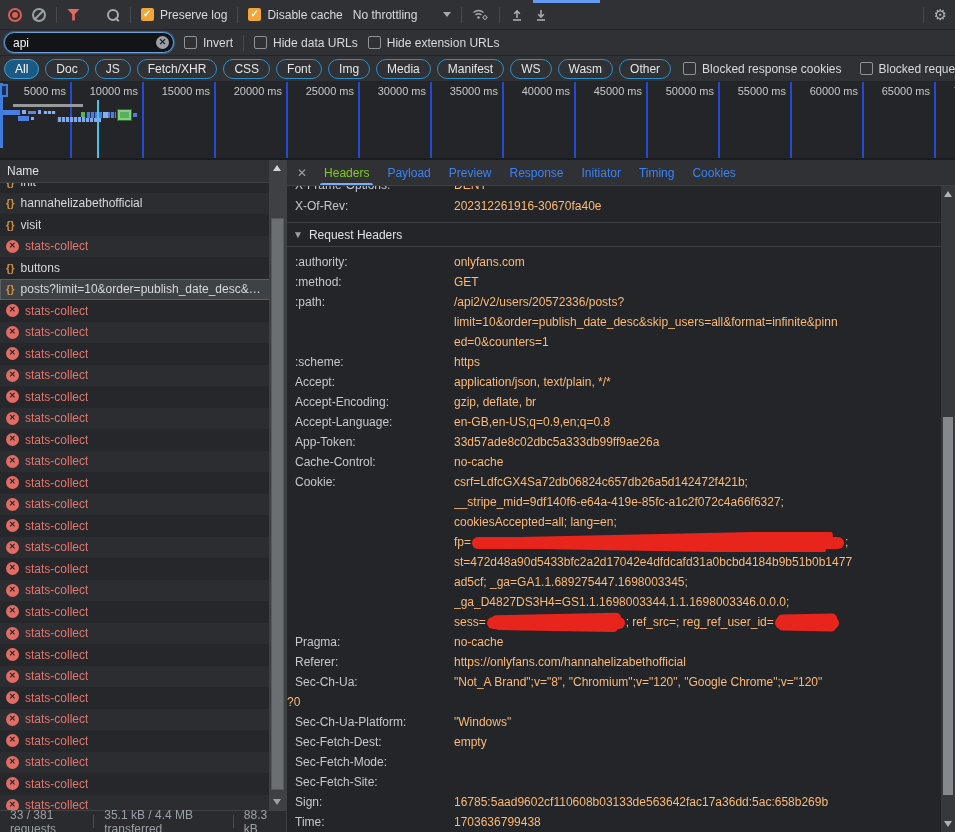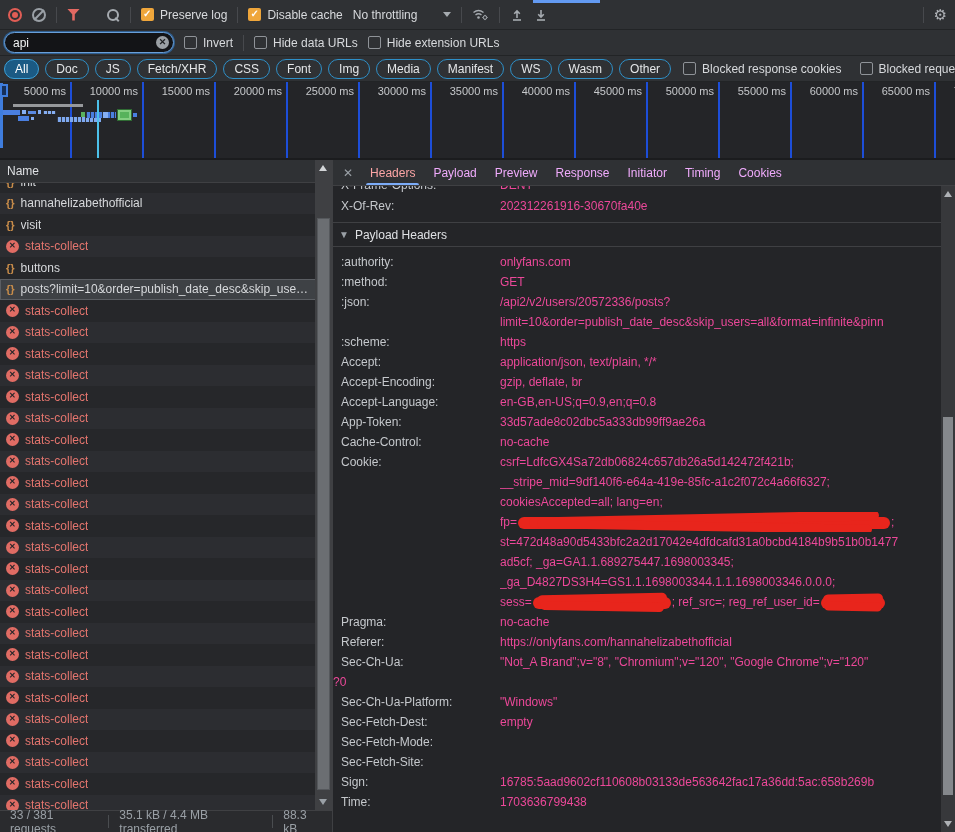--- a/index.html
+++ b/index.html
@@ -49,21 +49,21 @@
   #ov-bars { position:absolute; left:0; top:0; width:100%; height:100%; }
   .ovbar { position:absolute; }
   .ovbar.dash { background-image:repeating-linear-gradient(90deg, rgba(36,37,40,.85) 0 1px, transparent 1px 4px); }
   #ov-green { position:absolute; background:#57b25b; border:1px solid #2f6b33; box-shadow:inset 0 0 0 2px rgba(170,230,160,.55); }
   #ov-playhead { position:absolute; width:2px; background:#4cc1ea; }
   #ov-leftmark { position:absolute; left:0; top:1px; width:3px; height:65px; background:#3f7ddd; }
   #ov-lefttab { position:absolute; left:0; top:2px; width:8px; height:13px; border:2px solid #3f7ddd; background:#16305a; }
 
   
   #main { display:flex; height:672px; }
-  #left { width:333px; flex:none; display:flex; flex-direction:column; position:relative; border-right:1px solid #3f4043;justify-content:flex-end; }
+  #left { width:287px; flex:none; display:flex; flex-direction:column; position:relative; border-right:1px solid #3f4043;justify-content:flex-end; }
   #list-header { height:23px; line-height:23px; padding-left:7px; background:#2f3134; border-bottom:1px solid #3f4043; color:#dfe1e4; }
   #req-list { flex:1; overflow:hidden; position:relative; background:#242528; }
   .req-row { height:21.5px; display:flex; align-items:center; gap:6px; padding:0 20px 0 6px; white-space:nowrap; overflow:hidden; }
   .req-row .lbl { color:#d7d9dc; overflow:hidden; text-overflow:ellipsis; }
   .req-row.dark { background:#26272a; }
   .req-row.lite { background:#2c2d31; }
   .req-row.error .lbl { color:#e4756e; }
   .req-row.selected { background:#3e4145; box-shadow:inset 0 0 0 1px #5b5e63; }
   .req-row.clipped { margin-top:-12px; }
   .ic-fetch { color:#c98d4a; font-weight:bold; font-size:11px; flex:none; letter-spacing:0px; }
@@ -83,28 +83,28 @@
   #right-scroll .arr-dn { left:2.5px; border-top-color:#aeb1b5; }
 
   
   #status-bar { height:22px; background:#2a2b2e; border-top:1px solid #3f4043; display:flex; align-items:center; gap:10px; padding:0 10px; color:#9aa0a6; }
   #status-bar .sep { height:13px; background:#4a4d50; }
 
   
   #right { flex:1; display:flex; flex-direction:column; position:relative; background:#242528; min-width:0; }
   #tabbar { height:26px; background:#2f3134; border-bottom:1px solid #3f4043; display:flex; align-items:stretch; gap:0; padding-left:8px; }
   #tab-close { align-self:center; color:#9aa0a6; font-size:12px; padding:0 8px 0 2px; }
-  .tab { display:flex; align-items:center; padding:0 9px; color:#f0abfc; position:relative; white-space:nowrap; }
-  .tab.active { color:#fca5a5; }
+  .tab { display:flex; align-items:center; padding:0 9px; color:#3b82f6; position:relative; white-space:nowrap; }
+  .tab.active { color:#84cc16; }
   .tab.active::after { content:""; position:absolute; left:5px; right:5px; bottom:0; height:2.5px; background:#7cacf8; border-radius:2px 2px 0 0; }
 
   #hdr-content { flex:1; overflow:hidden; padding-right:13px; }
   .hrow { display:flex; align-items:flex-start; }
   .hname { width:167px; flex:none; padding-left:8px; color:#c5c8cc; line-height:20px; white-space:nowrap; }
-  .hval { flex:1; color:#ec4899; min-width:0; }
+  .hval { flex:1; color:#fdba74; min-width:0; }
   .vline { line-height:20px; white-space:nowrap; overflow:hidden; }
   .hrow.clip { height:10px; overflow:hidden; }
   .hrow.clip .hname, .hrow.clip .vline { margin-top:-11px; }
   .hsection { height:25px; display:flex; align-items:center; gap:6px; padding-left:6px; border-top:1px solid #3f4043; border-bottom:1px solid #3f4043; margin-top:6px; margin-bottom:5px; color:#dfe1e4; }
   .tri { color:#9aa0a6; font-size:10px; }
   .redact { display:inline-block; height:12px; border-radius:7px; background:#e8251c; vertical-align:middle; position:relative; margin:0 1px; }
   .redact::before { content:""; position:absolute; left:3%; top:-3px; width:94%; height:10px; border-radius:6px; background:#e8251c; transform:rotate(-1.2deg); }
   .redact::after { content:""; position:absolute; left:5%; bottom:-2px; width:90%; height:9px; border-radius:6px; background:#e8251c; transform:rotate(1deg); }
 
   svg { display:block; }
@@ -443,39 +443,40 @@
             </div>
           </div>
           <div class="hrow">
             <div class="hname">X-Of-Rev:</div>
             <div class="hval">
               <div class="vline">202312261916-30670fa40e</div>
             </div>
           </div>
           <div class="hsection">
             <span class="tri">▼</span>
-            <span>Payload Headers</span>
+            <span>Request Headers</span>
           </div>
           <div class="hrow">
             <div class="hname">:authority:</div>
             <div class="hval">
               <div class="vline">onlyfans.com</div>
             </div>
           </div>
           <div class="hrow">
             <div class="hname">:method:</div>
             <div class="hval">
               <div class="vline">GET</div>
             </div>
           </div>
           <div class="hrow">
-            <div class="hname">:json:</div>
+            <div class="hname">:path:</div>
             <div class="hval">
               <div class="vline">/api2/v2/users/20572336/posts?</div>
               <div class="vline">limit=10&amp;order=publish_date_desc&amp;skip_users=all&amp;format=infinite&amp;pinn</div>
+              <div class="vline">ed=0&amp;counters=1</div>
             </div>
           </div>
           <div class="hrow">
             <div class="hname">:scheme:</div>
             <div class="hval">
               <div class="vline">https</div>
             </div>
           </div>
           <div class="hrow">
             <div class="hname">Accept:</div>

